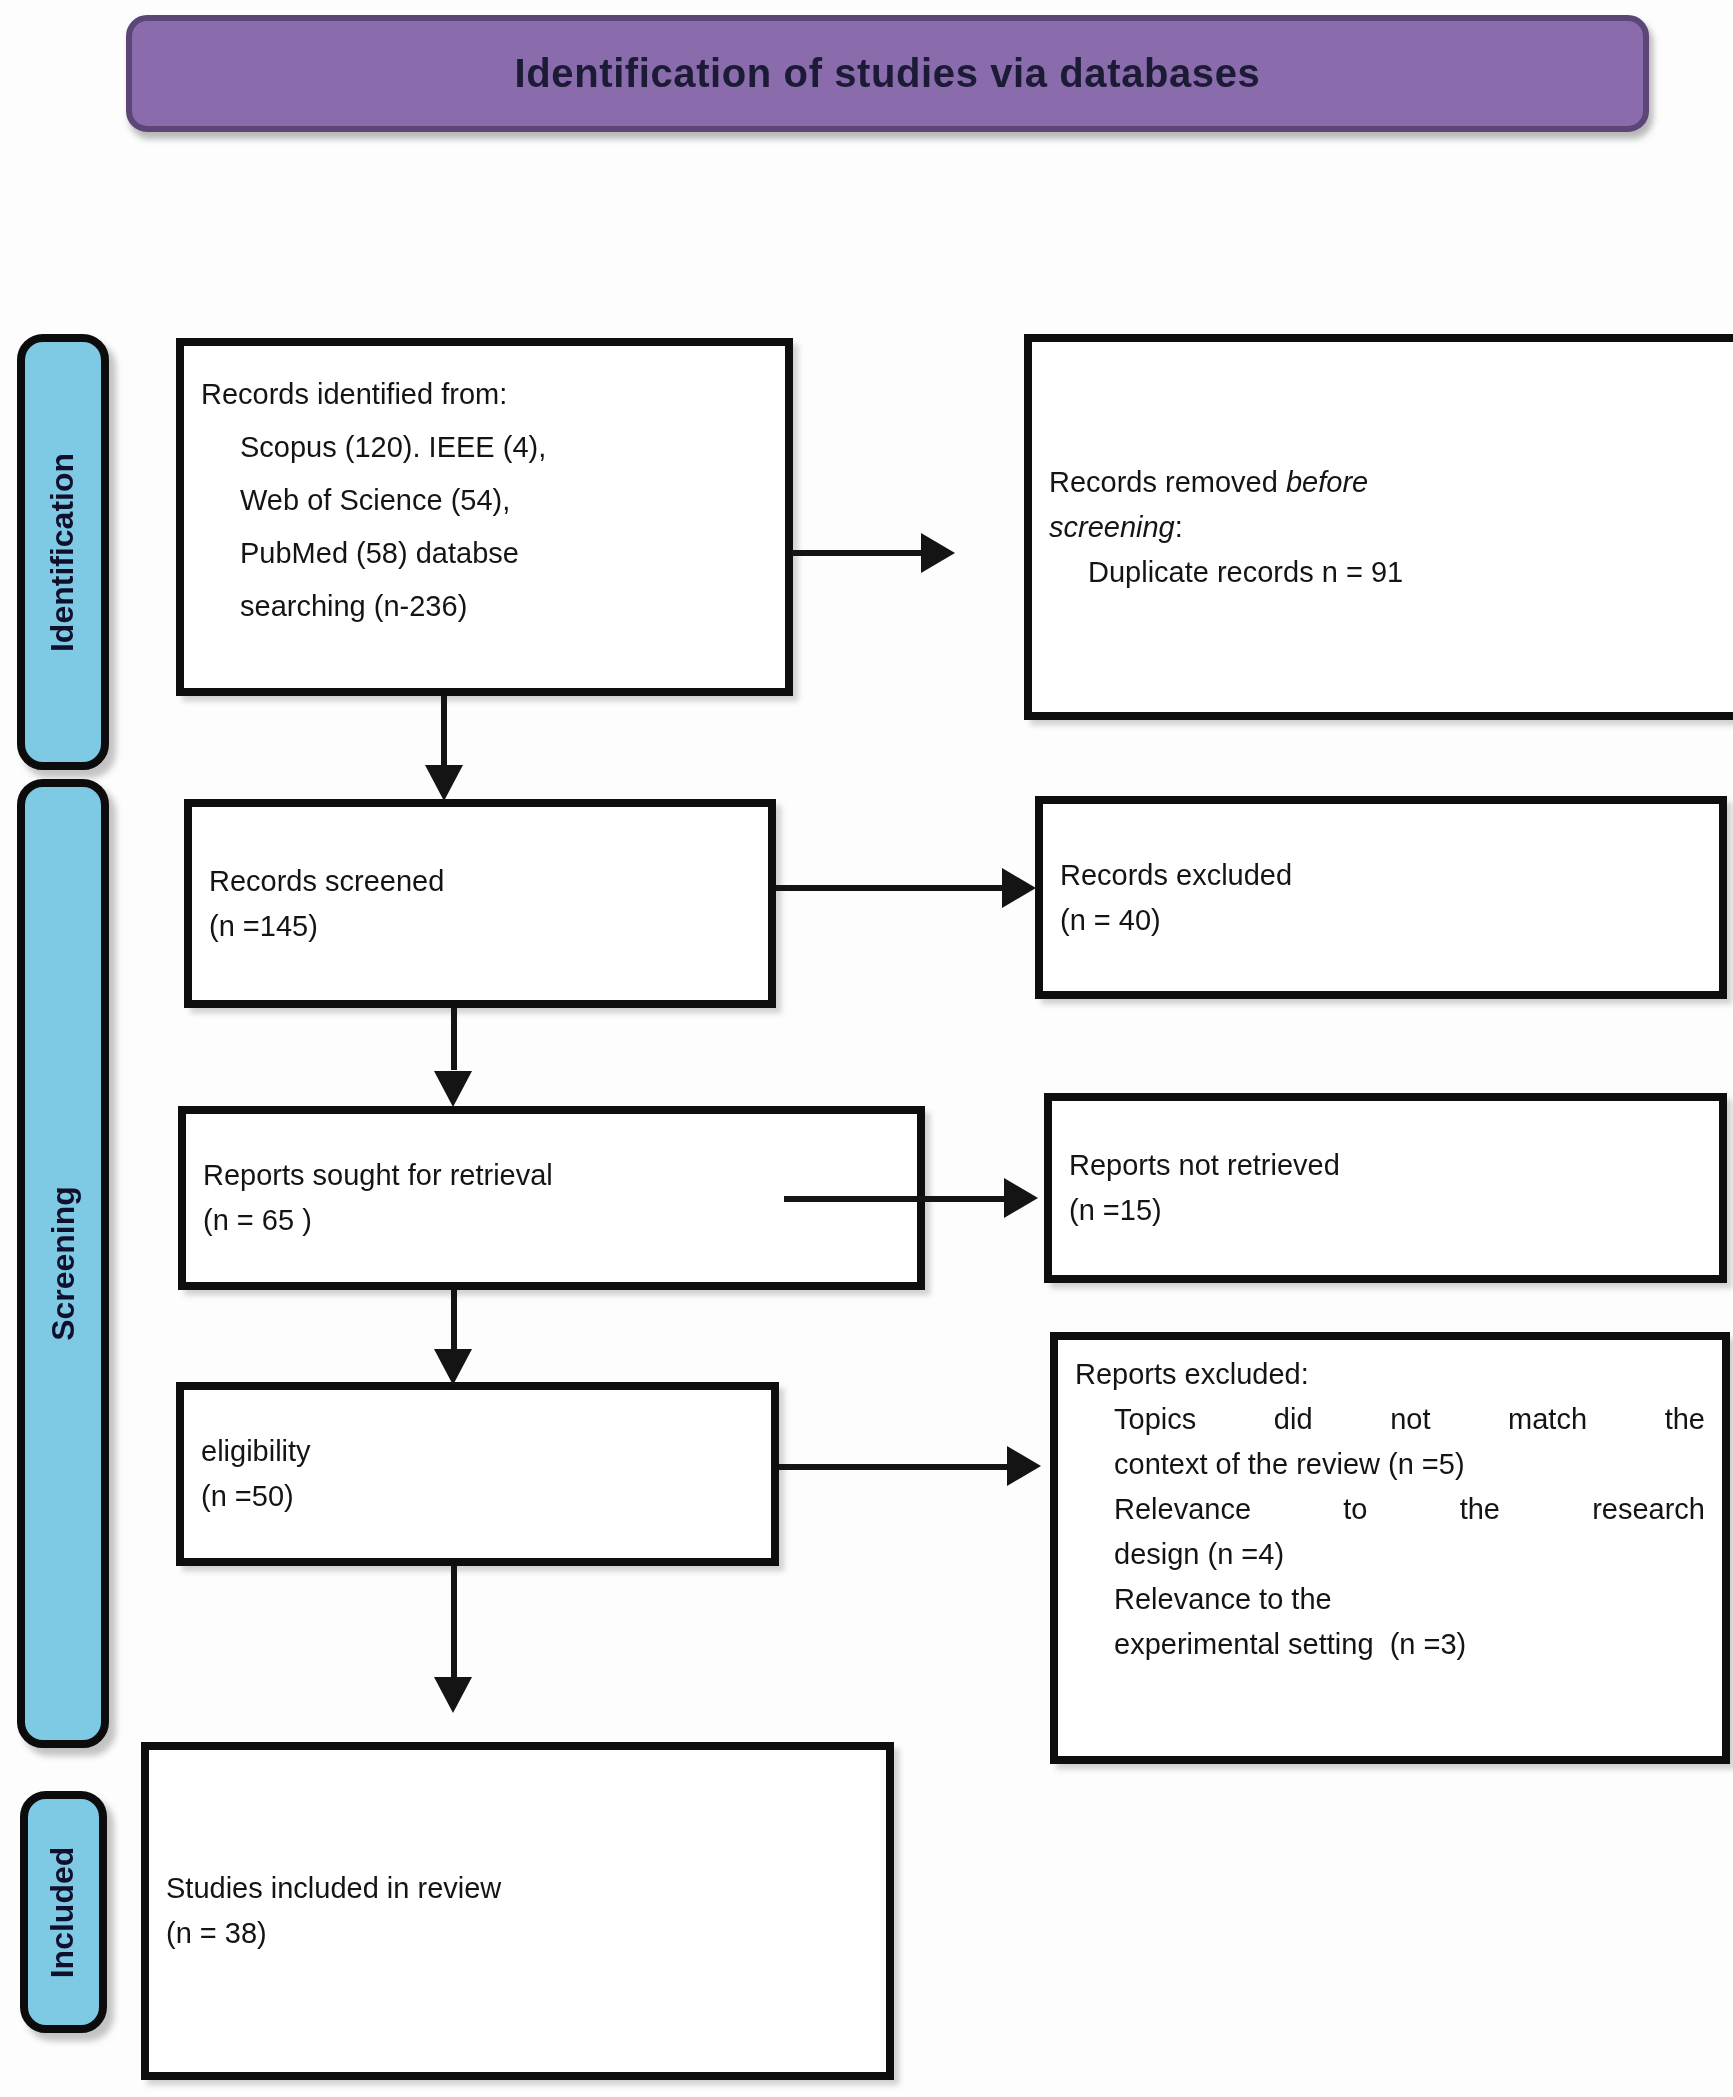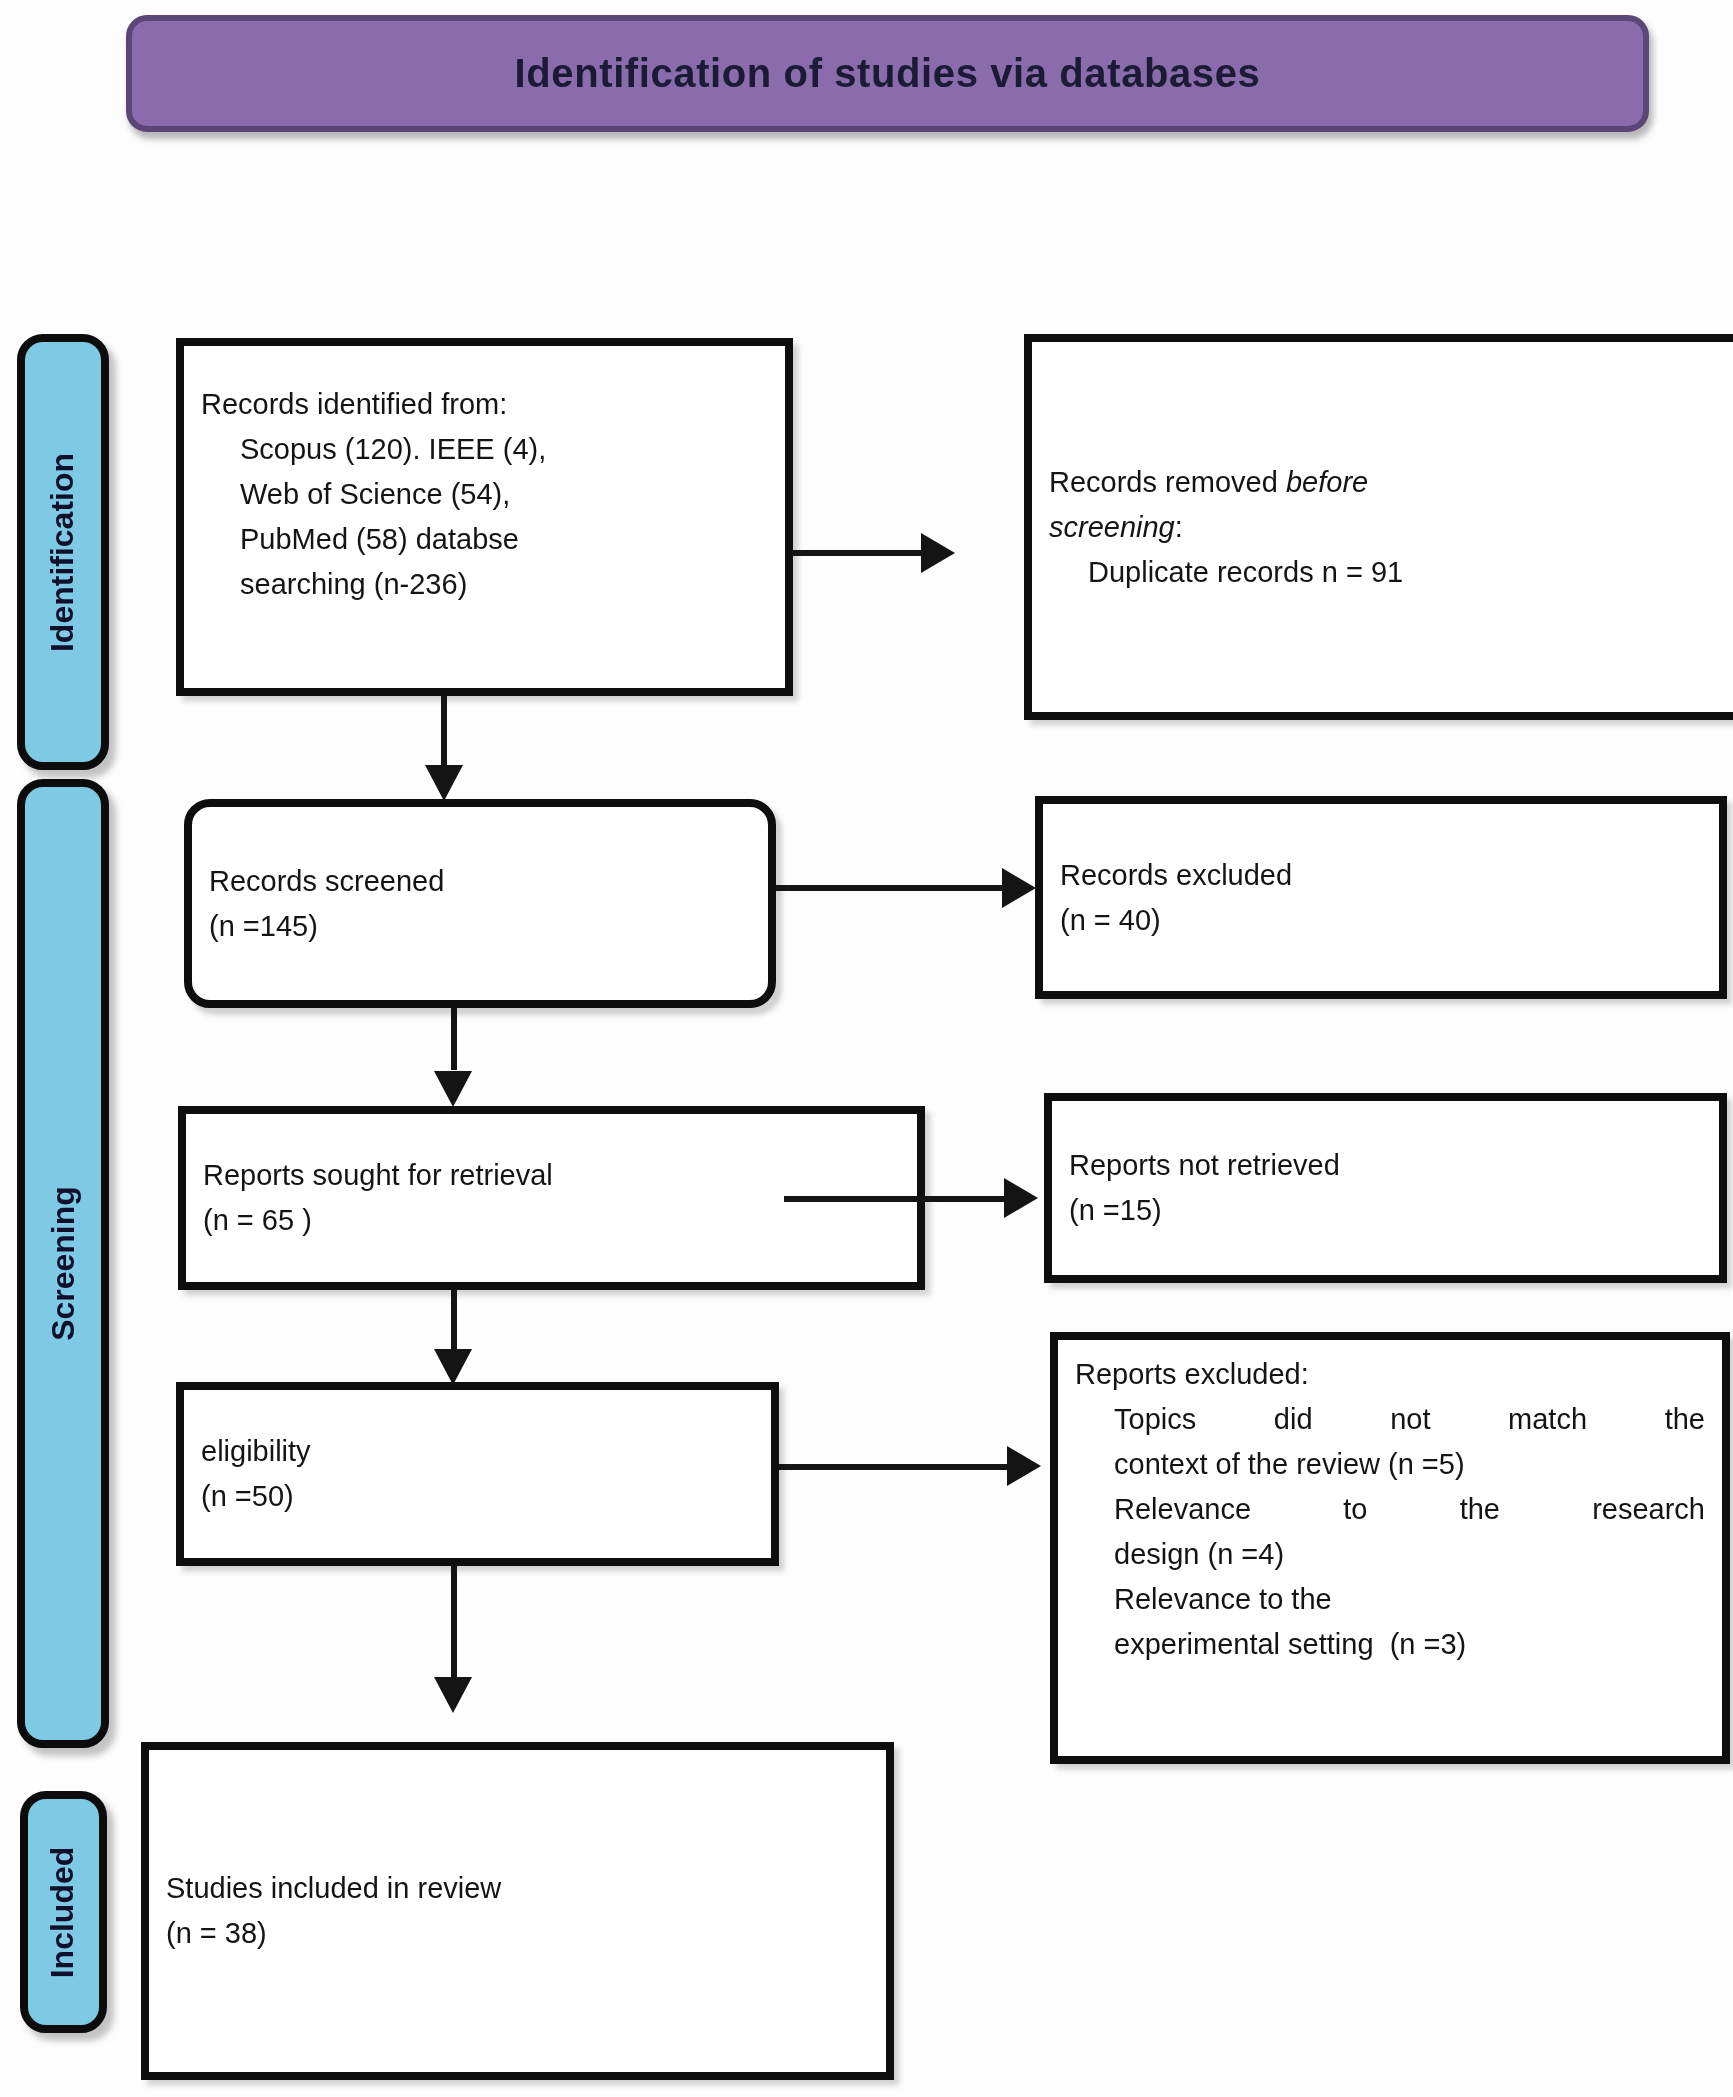--- a/index.html
+++ b/index.html
@@ -37,23 +37,23 @@
   .fbox{
     position:absolute;background:#ffffff;
     border:8px solid var(--box-border,#0e0e0e);
     box-sizing:border-box;
     font-size:29px;line-height:45px;color:var(--text,#141414);
     display:flex;flex-direction:column;justify-content:center;
     padding:12.2px 17px;
     box-shadow:5.5px 6.1px 5.5px rgba(130,130,130,0.35);
   }
   .fbox.top{justify-content:flex-start;}
-  #box1{left:176px;top:338px;width:617px;height:358px;padding-top:36px;}
+  #box1{left:176px;top:338px;width:617px;height:358px;padding-top:26px;gap:8px;}
   #rbox1{left:1024px;top:334px;width:738px;height:386px;}
-  #box2{left:184px;top:799px;width:592px;height:209px;border-radius:26px;}
+  #box2{left:184px;top:799px;width:592px;height:209px;}
   #rbox2{left:1035px;top:796px;width:692px;height:203px;}
   #box3{left:178px;top:1106px;width:747px;height:184px;}
   #rbox3{left:1044px;top:1093px;width:683px;height:190px;}
   #box4{left:176px;top:1382px;width:603px;height:184px;}
   #rbox4{left:1050px;top:1332px;width:680px;height:432px;}
   #box5{left:141px;top:1742px;width:753px;height:338px;}
   .line{white-space:pre-wrap;}
   .line.indent{padding-left:39px;}
   .line.justify{display:flex;justify-content:space-between;}
   .line .it{font-style:italic;}

